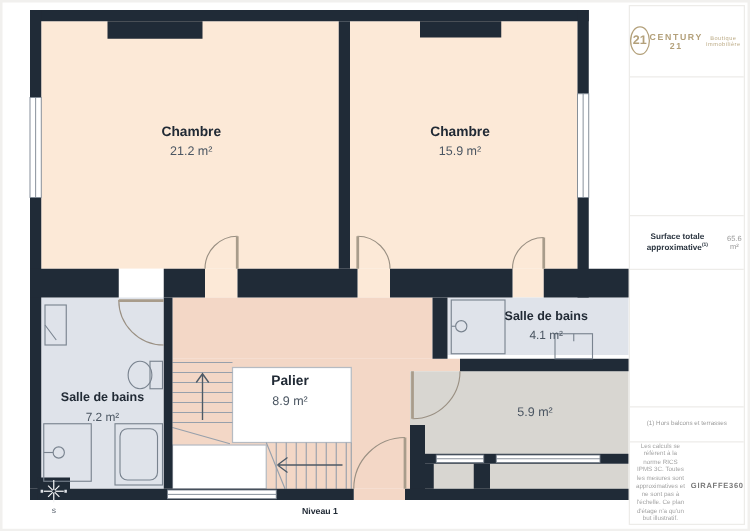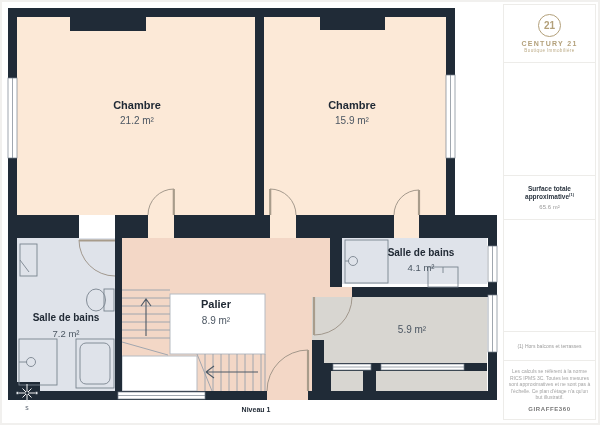--- a/index.html
+++ b/index.html
@@ -3,42 +3,42 @@
 <meta charset="utf-8">
 <style>
   html,body{margin:0;padding:0;}
   body{
     width:600px;height:425px;position:relative;background:#ffffff;
     font-family:"Liberation Sans", sans-serif;overflow:hidden;
   }
   .frame{position:absolute;inset:0;border:2px solid #f1f0ee;pointer-events:none;}
 
   
-  .plan-wrap{position:absolute;left:0;top:0;width:500px;height:425px;}
+  .plan-wrap{position:absolute;left:16px;top:0;width:500px;height:425px;}
   svg text{font-family:"Liberation Sans", sans-serif;}
   .rname{font-weight:700;font-size:11px;fill:#212a35;text-anchor:middle;}
   .rname-s{font-weight:700;font-size:10px;fill:#212a35;text-anchor:middle;}
   .rarea{font-size:10px;fill:#4b5662;text-anchor:middle;}
   .rarea-s{font-size:9.5px;fill:#4b5662;text-anchor:middle;}
   .compass-letter{font-size:5px;fill:#3a4553;text-anchor:middle;}
 
   .niveau{
     position:absolute;left:228px;top:406px;width:56px;text-align:center;
     font-size:7px;font-weight:700;color:#222b36;
   }
 
   
   .sidebar{
     position:absolute;left:503px;top:4px;width:93px;height:416px;
     box-sizing:border-box;border:1px solid #edece9;background:#fff;
     display:flex;flex-direction:column;
   }
   .sb-box{
     box-sizing:border-box;border-bottom:1px solid #edece9;
-    display:flex;flex-direction:column;align-items:center;justify-content:center;
+    display:flex;flex-direction:row;align-items:center;justify-content:center;
     text-align:center;width:100%;
   }
   .sb-logo{height:58px;}
   .sb-sp1{height:113px;}
   .sb-surface{height:44px;}
   .sb-sp2{height:112px;}
   .sb-note{height:29px;}
   .sb-legal{flex:1;border-bottom:none;}
   .ring{
     width:21px;height:21px;border:1.5px solid #b3a07a;border-radius:50%;

